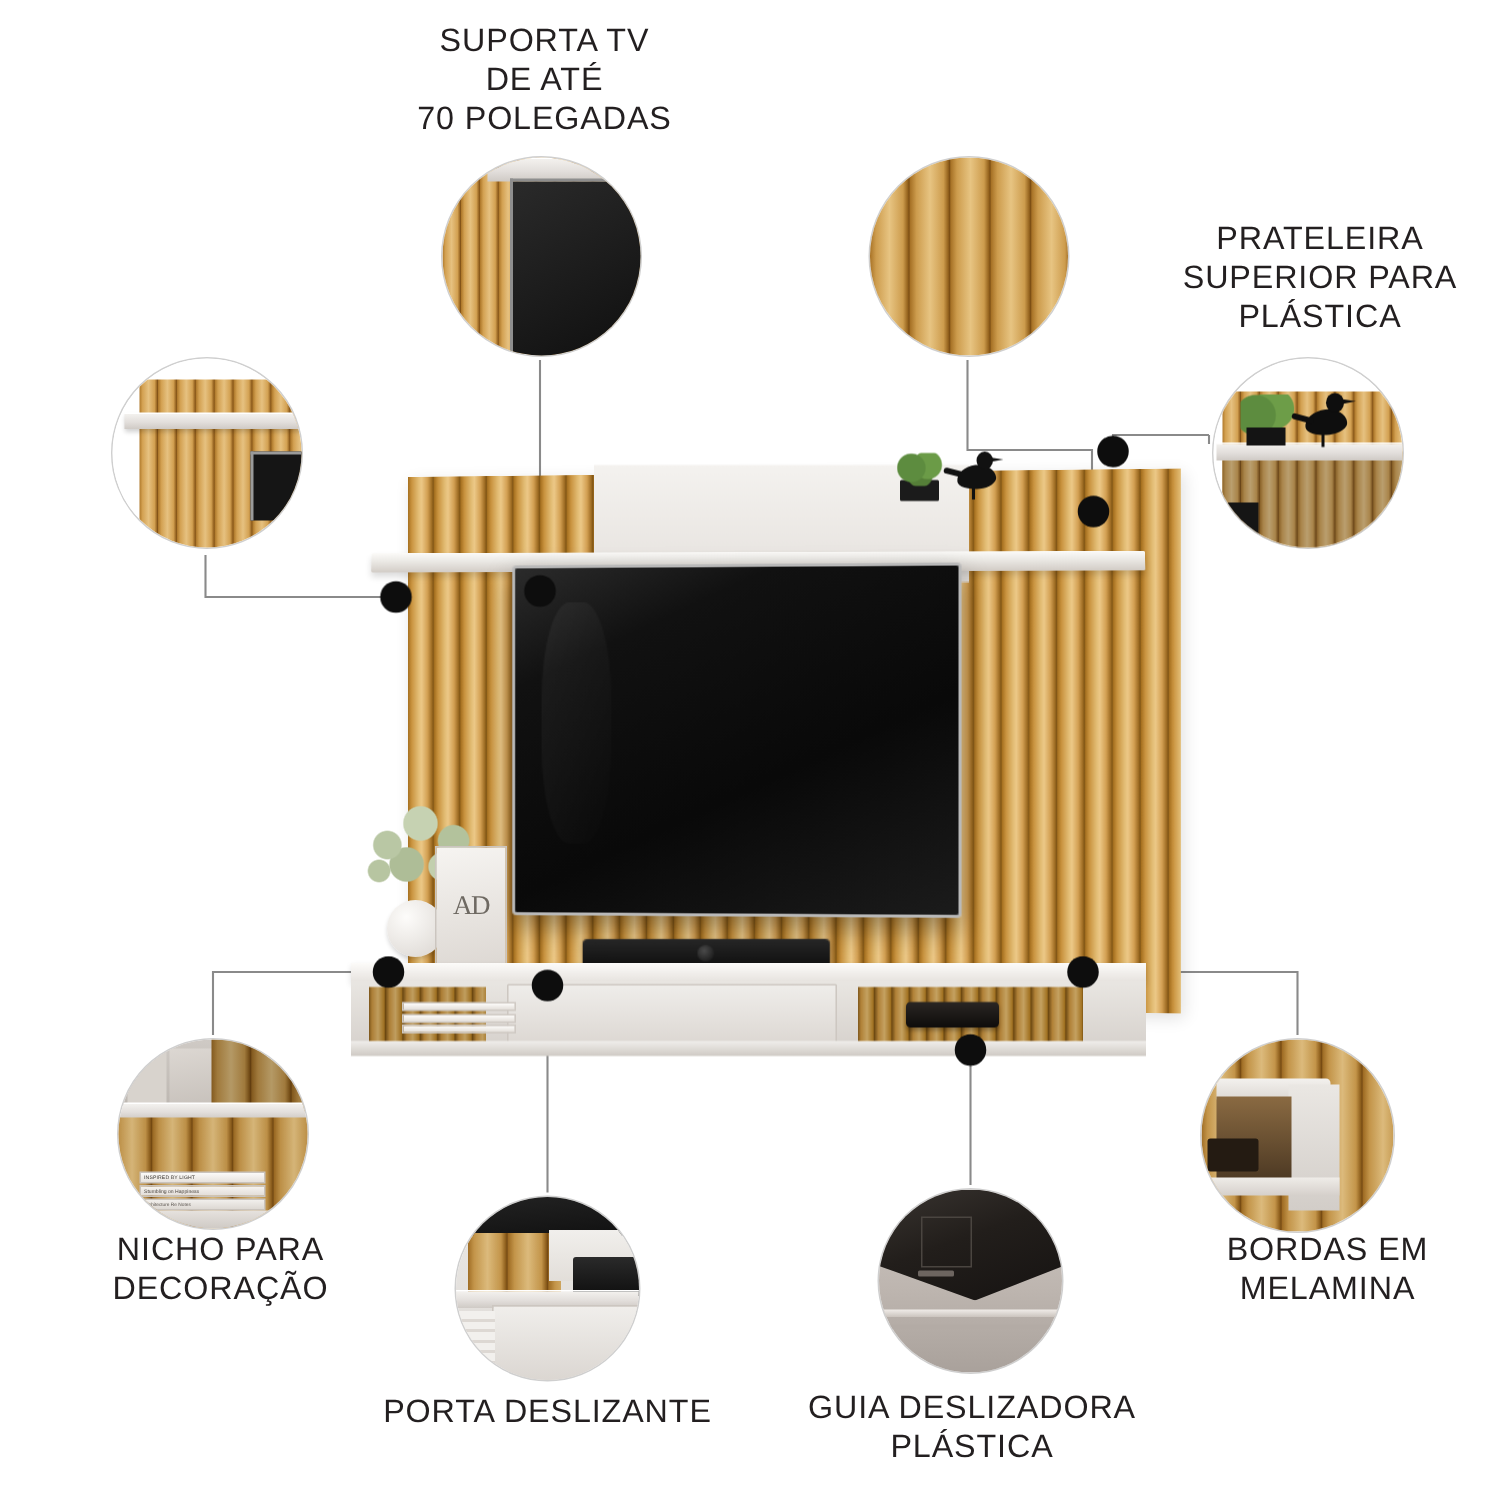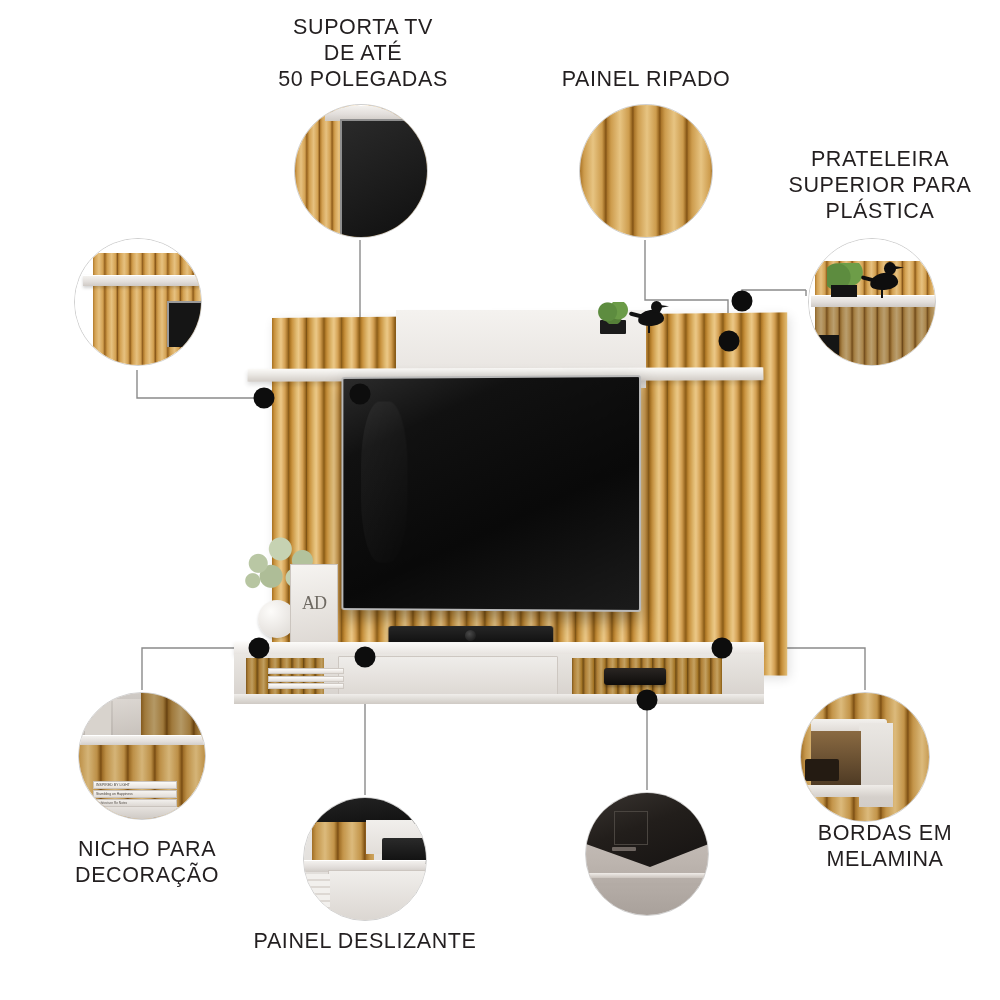--- a/index.html
+++ b/index.html
@@ -301,28 +301,27 @@
 
   <div class="bubble" style="left:294px; top:104px; width:134px; height:134px;">
     <div class="inner">
       <div class="slats fine bs" style="inset:0;"></div>
       <div class="shelfbar bs" style="left:30px; top:0; right:-10px; height:16px;"></div>
       <div class="darkbox bs" style="left:45px; top:14px; right:-20px; bottom:-20px; background:linear-gradient(150deg,#2a2a2a,#0a0a0a); border-top:2px solid #8e8e8e; border-left:2px solid #8e8e8e;"></div>
     </div>
   </div>
   <div class="label" style="left:238px; top:14px; width:250px;">SUPORTA TV
 DE ATÉ
-50 POLEGADAS</div>
+70 POLEGADAS</div>
 
   <div class="bubble" style="left:579px; top:104px; width:134px; height:134px;">
     <div class="inner">
       <div class="slats coarse bs" style="inset:0;"></div>
     </div>
   </div>
-  <div class="label" style="left:521px; top:66px; width:250px;">PAINEL RIPADO</div>
 
   <div class="bubble" style="left:74px; top:238px; width:128px; height:128px;">
     <div class="inner">
       <div class="bs" style="inset:0; background:#ffffff;"></div>
       <div class="slats fine bs" style="left:18px; top:14px; right:-12px; bottom:-6px;"></div>
       <div class="shelfbar bs" style="left:8px; top:36px; right:-8px; height:11px; box-shadow:0 2px 3px rgba(0,0,0,.18);"></div>
       <div class="darkbox bs" style="left:92px; top:62px; right:-20px; bottom:18px; border-top:2px solid #9a9a9a; border-left:2px solid #9a9a9a;"></div>
     </div>
   </div>
 
@@ -364,47 +363,49 @@
         <span style="position:absolute;left:0;top:0;width:84px;height:8px;background:linear-gradient(180deg,#fbfaf8,#e7e2dd);border:.5px solid #c9c3bd;"></span>
         <span style="position:absolute;left:0;top:9px;width:84px;height:8px;background:linear-gradient(180deg,#f6f4f1,#e2ddd8);border:.5px solid #c9c3bd;"></span>
         <span style="position:absolute;left:0;top:18px;width:84px;height:8px;background:linear-gradient(180deg,#f1efec,#ddd8d3);border:.5px solid #c9c3bd;"></span>
         <span style="position:absolute;left:3px;top:1.5px;font-size:3.4px;color:#3a3631;letter-spacing:.1px;font-family:'Liberation Sans',sans-serif;">INSPIRED BY LIGHT</span>
         <span style="position:absolute;left:3px;top:10.5px;font-size:3.4px;color:#4a443e;font-family:'Liberation Sans',sans-serif;">Stumbling on Happiness</span>
         <span style="position:absolute;left:3px;top:19.5px;font-size:3.2px;color:#5a544e;font-family:'Liberation Sans',sans-serif;">Architecture Re Notes</span>
       </div>
       <div class="bs" style="left:-4px; top:114px; right:-4px; bottom:0; background:linear-gradient(180deg,#e6e2de,#cfcac5);"></div>
     </div>
   </div>
-  <div class="label" style="left:22px; top:820px; width:250px;margin-top:16px;">NICHO PARA
+  <div class="label" style="left:22px; top:820px; width:250px;">NICHO PARA
 DECORAÇÃO</div>
 
   <div class="bubble" style="left:303px; top:797px; width:124px; height:124px;">
     <div class="inner">
       <div class="bs" style="inset:0; background:linear-gradient(180deg,#eceae7,#dcd8d4);"></div>
       <div class="bs" style="left:-6px; top:0; right:-6px; height:26px; background:linear-gradient(175deg,#232323,#101010);"></div>
       <div class="slats coarse bs" style="left:8px; top:24px; width:62px; height:46px; filter:brightness(.95);"></div>
       <div class="bs" style="left:62px; top:22px; right:-8px; height:34px; background:linear-gradient(180deg,#f1efec,#e2ded9);"></div>
       <div class="bs" style="left:78px; top:40px; right:-10px; height:26px; background:linear-gradient(180deg,#2a2a2a,#0f0f0f); border-radius:2px;"></div>
       <div class="shelfbar bs" style="left:-6px; top:62px; right:-6px; height:12px;"></div>
       <div class="bs" style="left:24px; top:72px; right:-8px; bottom:-6px; background:linear-gradient(180deg,#f0eeeb,#d9d4cf); border:1px solid #ccc6c0;"></div>
       <div class="bs" style="left:-8px; top:76px; width:34px; bottom:-6px; background:repeating-linear-gradient(180deg,#f2f0ed 0 5px,#ddd8d3 5px 7px);"></div>
     </div>
   </div>
-  <div class="label" style="left:240px; top:928px; width:250px;">PAINEL DESLIZANTE</div>
+  <div class="label" style="left:240px; top:928px; width:250px;">PORTA DESLIZANTE</div>
 
   <div class="bubble" style="left:585px; top:792px; width:124px; height:124px;">
     <div class="inner">
       <div class="bs" style="inset:0; background:linear-gradient(180deg,#cfc8c3 0%,#bdb5af 55%,#a9a19b 100%);"></div>
       <div class="bs" style="left:-14px; top:0; right:-14px; height:74px; background:linear-gradient(160deg,#3b3632 0%,#221e1b 45%,#151211 100%); clip-path:polygon(0 0,100% 0,100% 62%,52% 100%,0 62%);"></div>
       <div class="bs" style="left:28px; top:18px; width:34px; height:34px; border:1.4px solid #4a4540;"></div>
       <div class="bs" style="left:26px; top:54px; width:24px; height:4px; background:#6d6560; border-radius:1px;"></div>
       <div class="bs" style="left:-14px; top:80px; right:-14px; height:5px; background:linear-gradient(180deg,#f0ece8,#cbc4be);"></div>
       <div class="bs" style="left:-14px; top:90px; right:-14px; height:3px; background:#b3aba5;"></div>
     </div>
   </div>
+  <div class="label" style="left:520px; top:925px; width:256px;">GUIA DESLIZADORA
+PLÁSTICA</div>
 
   <div class="bubble" style="left:800px; top:692px; width:130px; height:130px;">
     <div class="inner">
       <div class="slats coarse bs" style="inset:0; filter:brightness(.95);"></div>
       <div class="bs" style="left:10px; top:26px; width:76px; height:14px; background:linear-gradient(180deg,#f3f1ee,#ddd8d3); border-radius:3px 3px 0 0;"></div>
       <div class="bs" style="left:58px; top:30px; width:34px; height:84px; background:linear-gradient(180deg,#eae7e3,#d2cdc8);"></div>
       <div class="bs" style="left:10px; top:38px; width:50px; height:58px; background:linear-gradient(180deg,#8a6a42,#4a3722);"></div>
       <div class="bs" style="left:4px; top:66px; width:34px; height:22px; background:#241b12; border-radius:2px;"></div>
       <div class="bs" style="left:6px; top:92px; width:86px; height:12px; background:linear-gradient(180deg,#efece8,#d5d0cb);"></div>
     </div>

